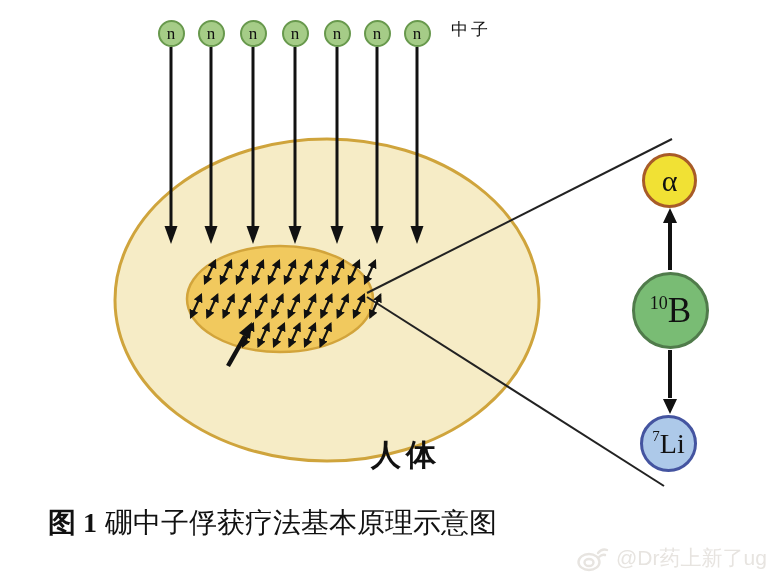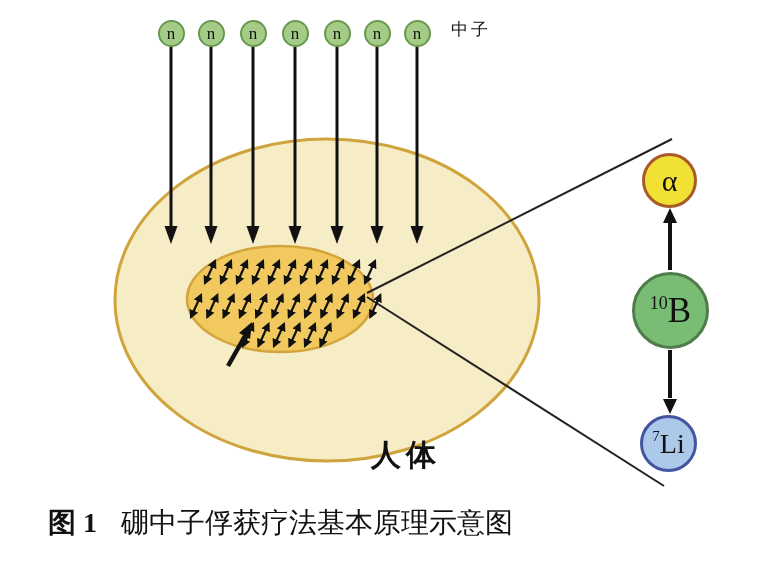--- a/index.html
+++ b/index.html
@@ -32,21 +32,21 @@
   .particle.alpha{left:642px;top:153px;width:55px;height:55px;
     background:var(--alpha-fill);border:3px solid var(--alpha-stroke);font-size:30px;}
   .particle.boron{left:632px;top:272px;width:77px;height:77px;
     background:var(--boron-fill);border:3px solid var(--boron-stroke);font-size:35px;}
   .particle.boron sup{font-size:18px;}
   .particle.lithium{left:640px;top:415px;width:57px;height:57px;
     background:var(--li-fill);border:3px solid var(--li-stroke);font-size:28px;}
   .particle.lithium sup{font-size:15px;}
 
   .caption{left:48px;top:504px;font-size:28px;}
-  .caption .cap-index{font-weight:bold;margin-right:24px;}
+  .caption .cap-index{font-weight:bold;margin-right:8px;}
 
   .watermark{left:576px;top:544px;display:flex;align-items:center;gap:6px;
     color:#e7e4e0;font-size:21px;font-family:"Liberation Sans","DejaVu Sans",sans-serif;}
   .watermark svg{display:block;}
 </style>
 </head>
 <body>
 
 <div class="canvas">
 
@@ -149,14 +149,25 @@
       <span>B</span>
     </div>
 
   <div class="particle lithium">
       <sup>7</sup>
       <span>Li</span>
     </div>
 
   <div class="overlay caption"><span class="cap-index">图 1</span><span>硼中子俘获疗法基本原理示意图</span></div>
 
+  <div class="overlay watermark">
+    <span>
+      <svg width="34" height="28" viewBox="0 0 34 28" xmlns="http://www.w3.org/2000/svg" fill="none" stroke="#e7e4e0" stroke-width="2.4" stroke-linecap="round">
+        <ellipse cx="13" cy="18" rx="10.5" ry="8"></ellipse>
+        <ellipse cx="13" cy="18.5" rx="4.5" ry="3.5"></ellipse>
+        <path d="M22 9 q4 -5 9 -3"></path>
+        <path d="M23 13 q3 -3 6 -2"></path>
+      </svg>
+    </span>
+    <span>@Dr药上新了ug</span>
+  </div>
 
 </div>
 
 </body></html>

